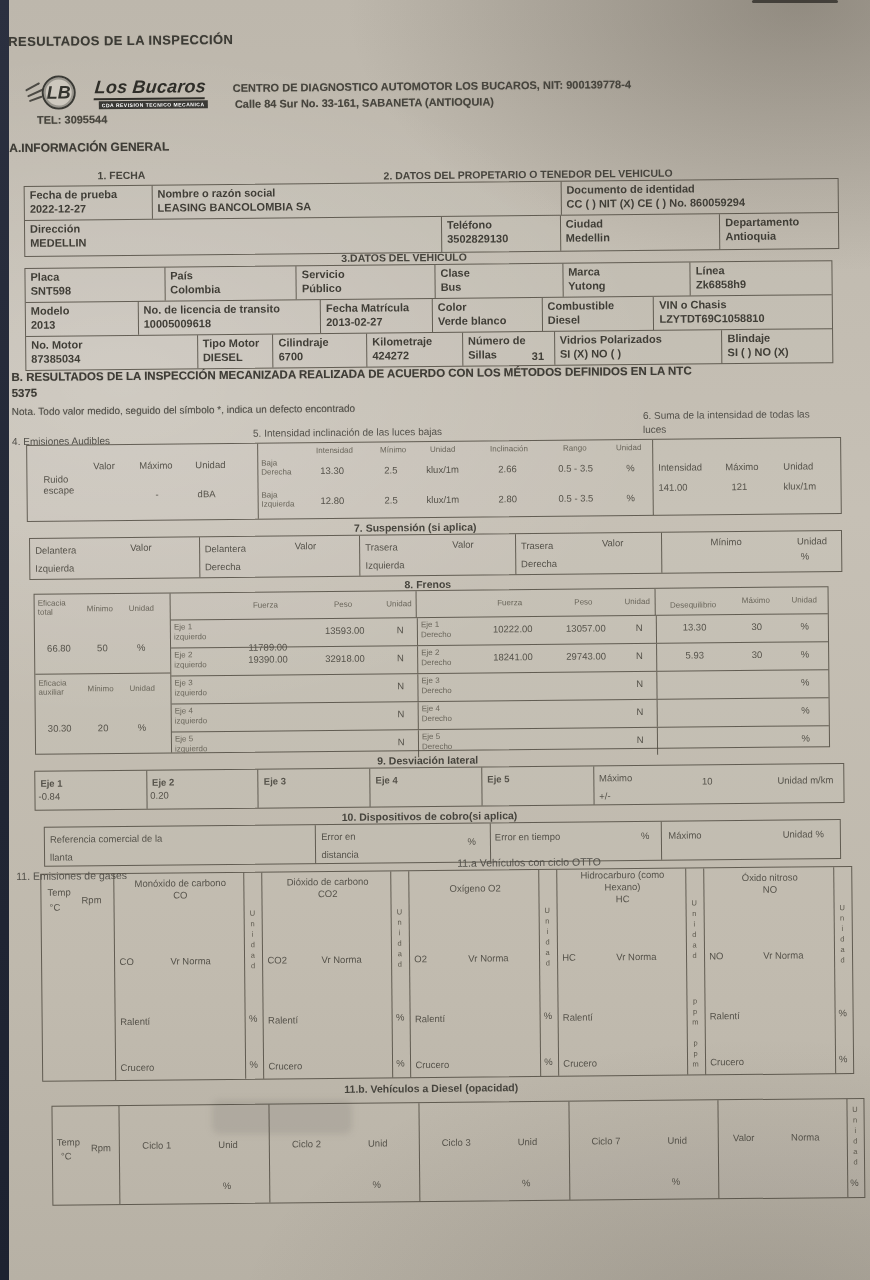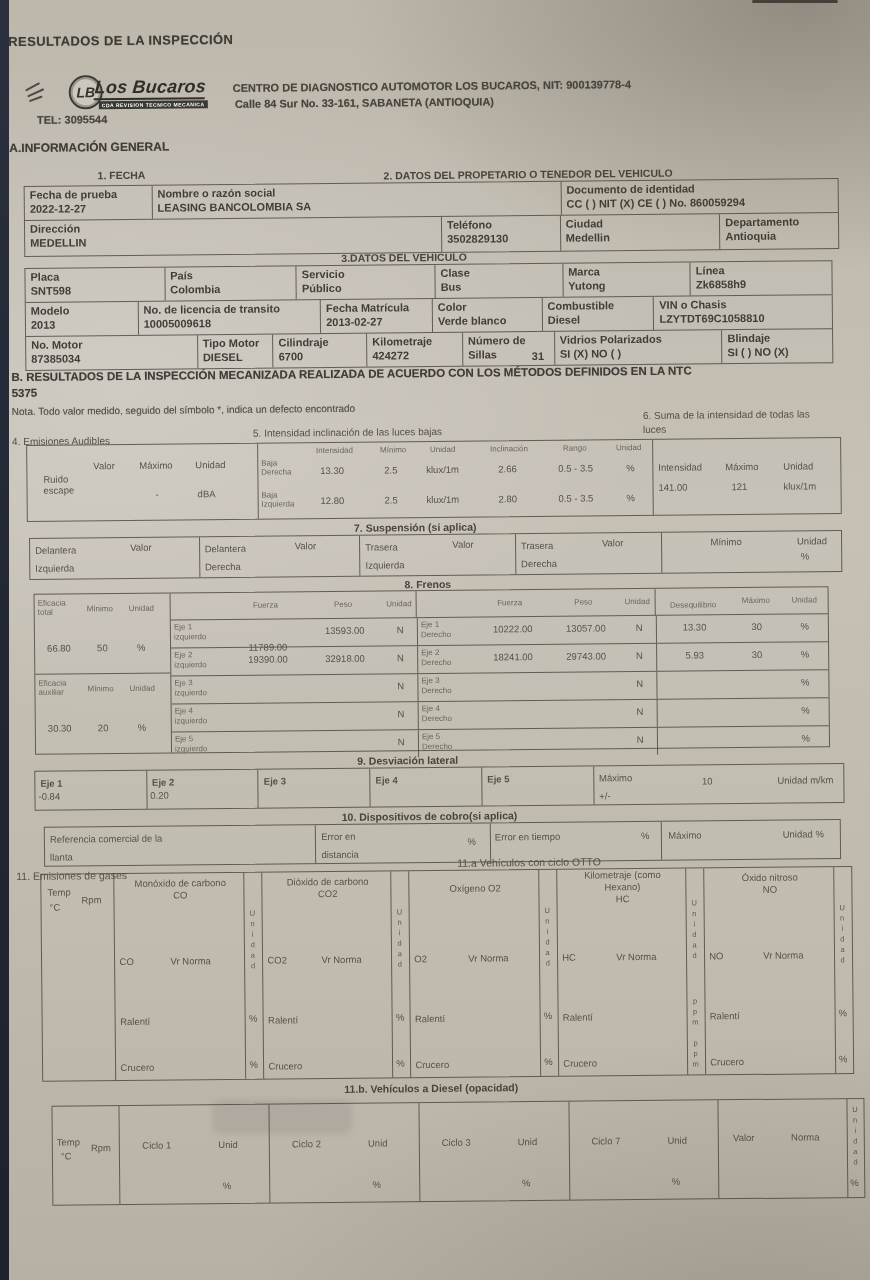--- a/index.html
+++ b/index.html
@@ -34,23 +34,23 @@
   .c:last-child{border-right:none}
   .big .c{font-size:11px;line-height:1.3;font-weight:700;color:#403e37}
   .big .l{display:block;font-weight:700}
   .big .v{display:block;font-weight:600}
   .m{font-size:9.5px;color:#55524a}
   .m8{font-size:8px;color:#6a665b}
   .vs{writing-mode:vertical-rl;text-orientation:upright;font-size:7.5px;letter-spacing:1.5px;color:#5d594e}
   .cen{text-align:center}
   .soft{text-shadow:0 0 .7px rgba(90,85,74,.5)}
   
-  .lgC{position:absolute;left:74px;top:72px;width:30px;height:30px;border:2px solid #3a3a35;border-radius:50%;
+  .lgC{position:absolute;left:47px;top:72px;width:30px;height:30px;border:2px solid #3a3a35;border-radius:50%;
        box-shadow:inset 0 0 0 2px rgba(58,58,53,.35);display:flex;align-items:center;justify-content:center;
-       font-weight:700;font-style:italic;font-size:14px;color:#34342f;background:rgba(230,226,218,.35)}
+       font-weight:700;font-style:italic;font-size:18px;color:#34342f;background:rgba(230,226,218,.35)}
   .fl{position:absolute;background:#4c4a44;height:2px;border-radius:1px}
   .brand{position:absolute;left:100px;top:74px;font-size:18px;font-weight:700;font-style:italic;
          color:#2f2e29;border-bottom:2.5px solid #2f2e29;padding-bottom:0;letter-spacing:.2px;transform:skewX(-6deg)}
   .brandsub{position:absolute;left:104px;top:98px;font-size:5px;color:#fff;background:#3a3935;
             padding:1px 3px;letter-spacing:.5px;font-weight:700}
 </style>
 </head>
 <body>
 
 <div id="photo">
@@ -386,21 +386,21 @@
           <span style="width:74px"></span>
             <span style="width:74px"></span>
           <span class="m cen" style="width:34px;padding-top:6px">N</span>
           <span style="width:76px;border-left:1px solid rgba(72,68,58,.8)"></span>
             <span style="width:50px"></span>
           <span class="m cen" style="width:47px;padding-top:6px">%</span>
         </div>
       </div>
     </div>
 
-    <div class="abs st" style="left:356px;top:754px">9. Desviación lateral</div>
+    <div class="abs st" style="left:376px;top:754px">9. Desviación lateral</div>
     <div class="t" style="left:33px;top:767px;width:810px;height:40px;display:flex">
       <div class="c" style="width:112px">
         <span class="m" style="font-weight:700">Eje 1</span>
         <span class="abs m" style="left:3px;top:19px">-0.84</span></div>
       <div class="c" style="width:112px">
         <span class="m" style="font-weight:700">Eje 2</span>
         <span class="abs m" style="left:3px;top:19px">0.20</span></div>
       <div class="c" style="width:112px">
         <span class="m" style="font-weight:700">Eje 3</span>
         <span class="abs m" style="left:3px;top:19px"></span></div>
@@ -481,21 +481,21 @@
         <span class="abs m" style="left:4px;top:142px">Ralentí</span>
         <span class="abs m" style="left:4px;top:188px">Crucero</span>
         <div class="abs" style="right:0;top:0;bottom:0;width:17px;border-left:1px solid rgba(72,68,58,.8)">
           <span class="abs vs" style="left:3px;top:36px">Unidad</span>
           <span class="abs m" style="left:3px;top:140px">%</span>
           <span class="abs m" style="left:3px;top:186px">%</span>
         </div>
       </div>
 
       <div style="width:147px;border-right:1px solid rgba(72,68,58,.8);position:relative">
-        <div class="m pl cen" style="position:absolute;left:0;right:16px;top:0;line-height:1.25">Kilometraje (como
+        <div class="m pl cen" style="position:absolute;left:0;right:16px;top:0;line-height:1.25">Hidrocarburo (como
 Hexano)
 HC</div>
         <span class="abs m" style="left:4px;top:82px">HC</span>
         <span class="abs m" style="left:58px;top:82px">Vr Norma</span>
         <span class="abs m" style="left:4px;top:142px">Ralentí</span>
         <span class="abs m" style="left:4px;top:188px">Crucero</span>
         <div class="abs" style="right:0;top:0;bottom:0;width:17px;border-left:1px solid rgba(72,68,58,.8)">
           <span class="abs vs" style="left:3px;top:30px">Unidad</span>
           <span class="abs vs" style="left:3px;top:128px">ppm</span>
           <span class="abs vs" style="left:3px;top:170px">ppm</span>

